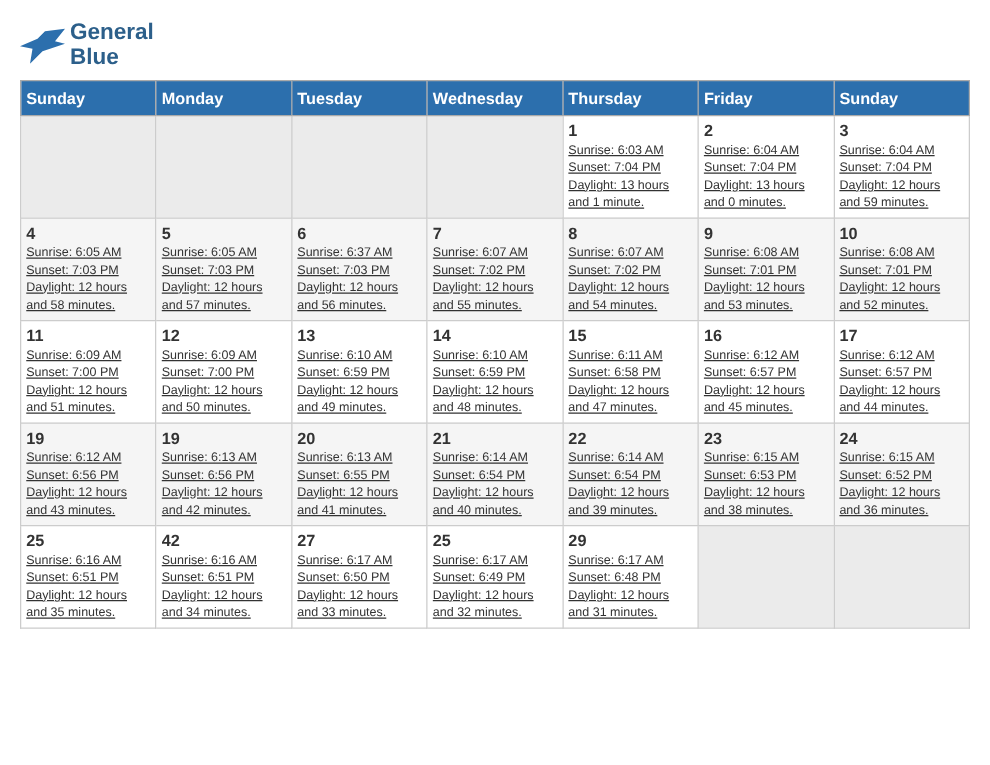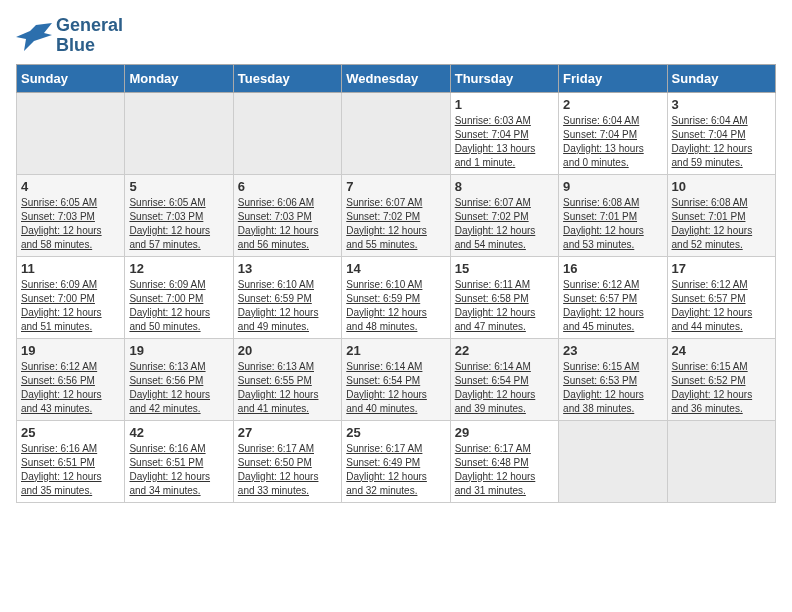--- a/index.html
+++ b/index.html
@@ -156,21 +156,21 @@
         </td>
         <td>
           <span class="day-num">5</span>
           <div class="day-info" style="white-space: pre-line;">Sunrise: 6:05 AM
 Sunset: 7:03 PM
 Daylight: 12 hours
 and 57 minutes.</div>
         </td>
         <td>
           <span class="day-num">6</span>
-          <div class="day-info" style="white-space: pre-line;">Sunrise: 6:06 AM
+          <div class="day-info" style="white-space: pre-line;">Sunrise: 6:37 AM
 Sunset: 7:03 PM
 Daylight: 12 hours
 and 56 minutes.</div>
         </td>
         <td>
           <span class="day-num">7</span>
           <div class="day-info" style="white-space: pre-line;">Sunrise: 6:07 AM
 Sunset: 7:02 PM
 Daylight: 12 hours
 and 55 minutes.</div>

